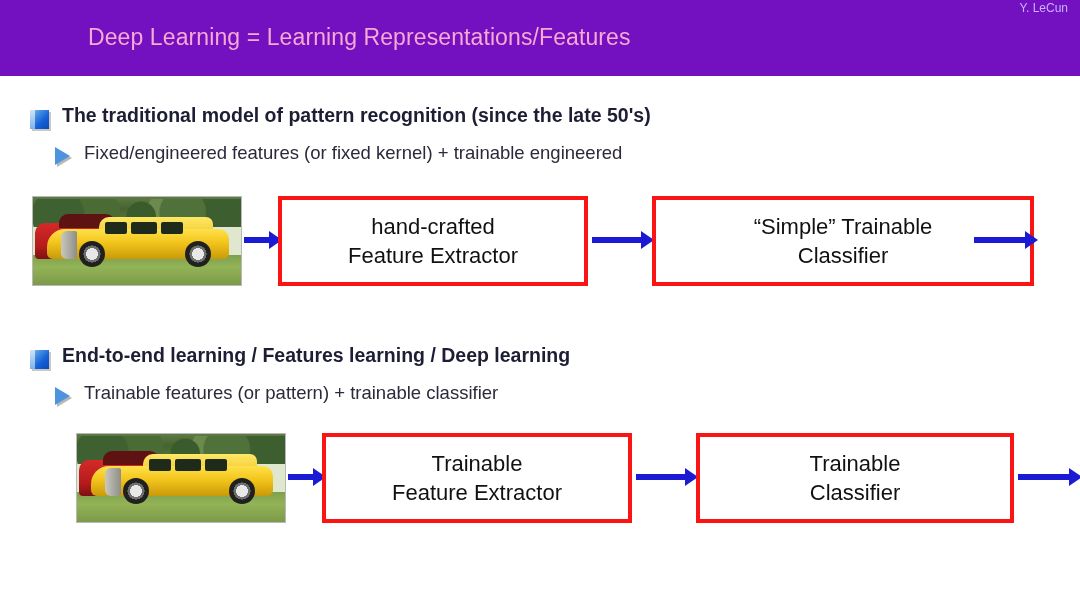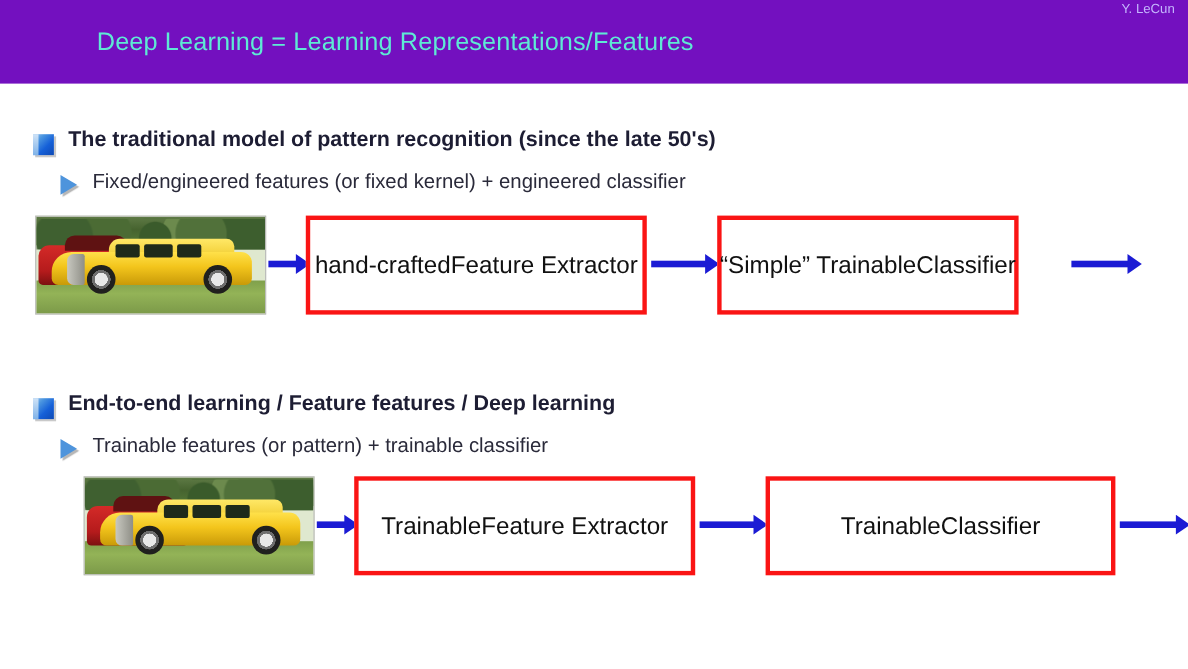--- a/index.html
+++ b/index.html
@@ -22,35 +22,35 @@
     width: 1080px;
     height: 76px;
     background: #7310bf;
   }
   .banner-title {
     position: absolute;
     left: 88px;
     top: 24px;
     font-size: 23px;
     font-weight: 400;
-    color: #5eead4;
+    color: #f9a8d4;
     letter-spacing: 0.1px;
     white-space: nowrap;
   }
   .author-mark {
     position: absolute;
     right: 12px;
     top: 1px;
     font-size: 12px;
     color: #c4b5fd;
     white-space: nowrap;
   }
 
   
-  .section { position: absolute; left: 0; width: 872px; margin-top: 12px; }
+  .section { position: absolute; left: 0; width: 872px; }
   .section-1 { top: 104px; }
   .section-2 { top: 344px; }
 
   .head-row {
     position: relative;
     height: 30px;
     padding-left: 30px;
   }
   .bullet-square {
     position: absolute;
@@ -194,21 +194,21 @@
     border-bottom: 9px solid transparent;
   }
 
   
   .box {
     position: absolute;
     border: 4px solid #fa1414;
     background: #ffffff;
     box-sizing: border-box;
     display: flex;
-    flex-direction: row;
+    flex-direction: column;
     align-items: center;
     justify-content: center;
     line-height: 1.32;
   }
   .box-line {
     font-size: 22px;
     color: #111111;
     white-space: nowrap;
   }
 </style>
@@ -220,21 +220,21 @@
   <div class="author-mark">Y. LeCun</div>
 </div>
 
 <div class="section section-1">
   <div class="head-row">
     <span class="bullet-square"></span>
     <span class="head-text">The traditional model of pattern recognition (since the late 50's)</span>
   </div>
   <div class="sub-row">
     <span class="bullet-tri"></span>
-    <span class="sub-text">Fixed/engineered features (or fixed kernel) + engineered classifier</span>
+    <span class="sub-text">Fixed/engineered features (or fixed kernel) + trainable engineered</span>
   </div>
 </div>
 
 <div class="pipeline pipe-1">
 
   <div class="photo" style="left:32px; top:3px;">
     <div class="ph-sky"></div>
     <div class="ph-trees"></div>
     <div class="ph-grass"></div>
     <div class="ph-redcar"></div>
@@ -252,32 +252,32 @@
 
   <div class="arrow" style="left:244px; width:26px;"></div>
 
   <div class="box" style="left:278px; top:3px; width:310px; height:90px;">
     <span class="box-line">hand-crafted</span>
     <span class="box-line">Feature Extractor</span>
   </div>
 
   <div class="arrow" style="left:592px; width:50px;"></div>
 
-  <div class="box" style="left:652px; top:3px; width:274px; height:90px;">
+  <div class="box" style="left:652px; top:3px; width:382px; height:90px;">
     <span class="box-line">“Simple” Trainable</span>
     <span class="box-line">Classifier</span>
   </div>
 
   <div class="arrow" style="left:974px; width:52px;"></div>
 </div>
 
 <div class="section section-2">
   <div class="head-row">
     <span class="bullet-square"></span>
-    <span class="head-text">End-to-end learning / Feature features / Deep learning</span>
+    <span class="head-text">End-to-end learning / Features learning / Deep learning</span>
   </div>
   <div class="sub-row">
     <span class="bullet-tri"></span>
     <span class="sub-text">Trainable features (or pattern) + trainable classifier</span>
   </div>
 </div>
 
 <div class="pipeline pipe-2">
 
   <div class="photo" style="left:32px; top:3px;">

